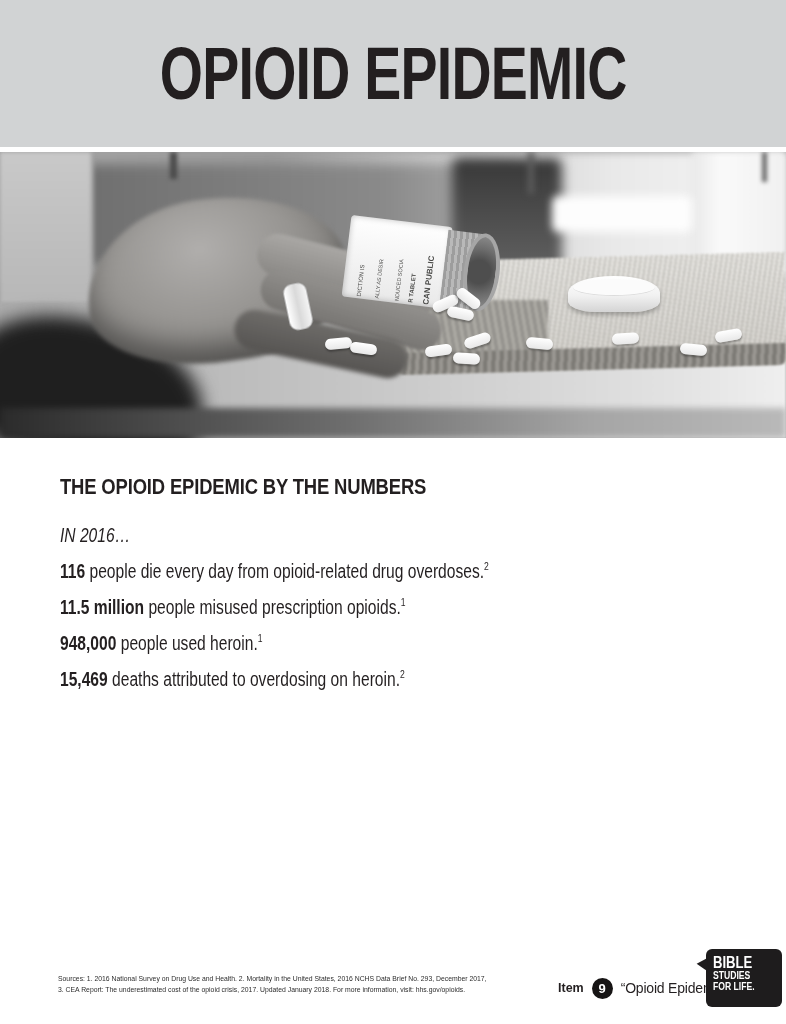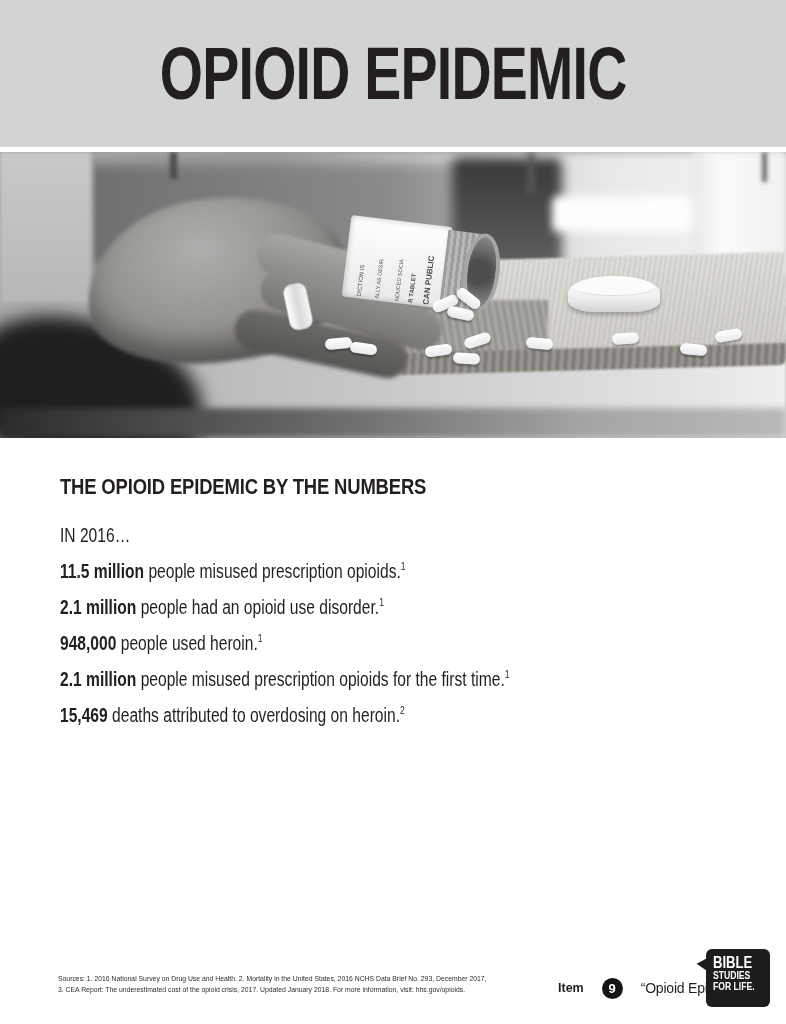--- a/index.html
+++ b/index.html
@@ -83,34 +83,34 @@
   .pill{width:27px;height:11px;border-radius:6px;
     background:linear-gradient(180deg,#ffffff,#e8e8e8);box-shadow:0 2px 2px rgba(0,0,0,.3);}
   .ph-strip{left:0;top:256px;width:786px;height:30px;
     background:linear-gradient(90deg,#2b2b2b,#6f6f6f 45%,#a5a5a5 75%,#b9b9b9);filter:blur(3px);}
 
   
   .content{width:724px;}
   .cond{display:inline-block;transform:scaleX(.78);transform-origin:0 50%;white-space:nowrap;}
   .content h2{margin:39px 0 0 60px;font-size:22.5px;line-height:20px;font-weight:bold;letter-spacing:-.2px;}
   .content h2 .cond{transform:scaleX(.82);}
-  .intro{margin:28px 0 0 60px;font-size:20px;line-height:20px;}
+  .intro{margin:28px 0 0 60px;font-size:20px;line-height:20px;font-style:italic;}
   .stat{margin:16px 0 0 60px;font-size:20px;line-height:20px;}
   .stat strong{font-weight:bold;}
   sup{font-size:11px;vertical-align:super;line-height:0;}
 
   
   .sources{position:absolute;left:58px;top:974px;font-size:7.6px;line-height:10.5px;color:#2b2b2b;}
   .sources .cond{transform:scaleX(.9);}
-  .brand-row{position:absolute;left:558px;top:977px;height:22px;display:flex;align-items:center;gap:18px;}
+  .brand-row{position:absolute;left:558px;top:977px;height:22px;display:flex;align-items:center;gap:8px;}
   .item-label{font-size:12.5px;font-weight:bold;}
   .item-circle{width:21px;height:21px;border-radius:50%;background:#161414;color:#fff;
     display:flex;align-items:center;justify-content:center;font-size:13px;font-weight:bold;}
   .item-title{font-size:14px;letter-spacing:-.2px;}
-  .logo{position:absolute;left:706px;top:949px;width:64px;height:58px;border-radius:6px;
+  .logo{position:absolute;left:706px;top:949px;width:76px;height:58px;border-radius:6px;
     background:var(--logo_bg);color:#fff;padding:6px 0 0 7px;}
   .logo::before{content:"";position:absolute;left:-9px;top:10px;width:0;height:0;
     border-top:4px solid transparent;border-bottom:10px solid transparent;
     border-right:11px solid var(--logo_bg);transform:rotate(-8deg);}
   .logo-l1{font-size:16px;font-weight:bold;line-height:15px;transform:scaleX(.82);transform-origin:0 50%;}
   .logo-l2,.logo-l3{font-size:10.5px;font-weight:bold;line-height:11px;transform:scaleX(.82);transform-origin:0 50%;}
 </style>
 </head>
 <body>
 
@@ -164,24 +164,23 @@
     <div class="pill" style="left:612px;top:181px;transform:rotate(-4deg)"></div>
     <div class="pill" style="left:680px;top:192px;transform:rotate(5deg)"></div>
     <div class="pill" style="left:715px;top:178px;transform:rotate(-10deg)"></div>
     <div class="ph-strip"></div>
   </div>
 
   <div class="content">
     <h2><span class="cond">THE OPIOID EPIDEMIC BY THE NUMBERS</span></h2>
     <p class="intro"><span class="cond">IN 2016…</span></p>
 
+    <p class="stat"><span class="cond"><strong>116</strong><span> people die every day from opioid-related drug overdoses.</span><sup>2</sup></span></p>
     <p class="stat"><span class="cond"><strong>11.5 million</strong><span> people misused prescription opioids.</span><sup>1</sup></span></p>
-    <p class="stat"><span class="cond"><strong>2.1 million</strong><span> people had an opioid use disorder.</span><sup>1</sup></span></p>
     <p class="stat"><span class="cond"><strong>948,000</strong><span> people used heroin.</span><sup>1</sup></span></p>
-    <p class="stat"><span class="cond"><strong>2.1 million</strong><span> people misused prescription opioids for the first time.</span><sup>1</sup></span></p>
     <p class="stat"><span class="cond"><strong>15,469</strong><span> deaths attributed to overdosing on heroin.</span><sup>2</sup></span></p>
   </div>
 
   <div class="sources">
     <div><span class="cond">Sources: 1. 2016 National Survey on Drug Use and Health. 2. Mortality in the United States, 2016 NCHS Data Brief No. 293, December 2017,</span></div>
     <div><span class="cond">3. CEA Report: The underestimated cost of the opioid crisis, 2017.  Updated January 2018. For more information, visit: hhs.gov/opioids.</span></div>
   </div>
 
   <div class="brand-row">
     <span class="item-label">Item</span>

